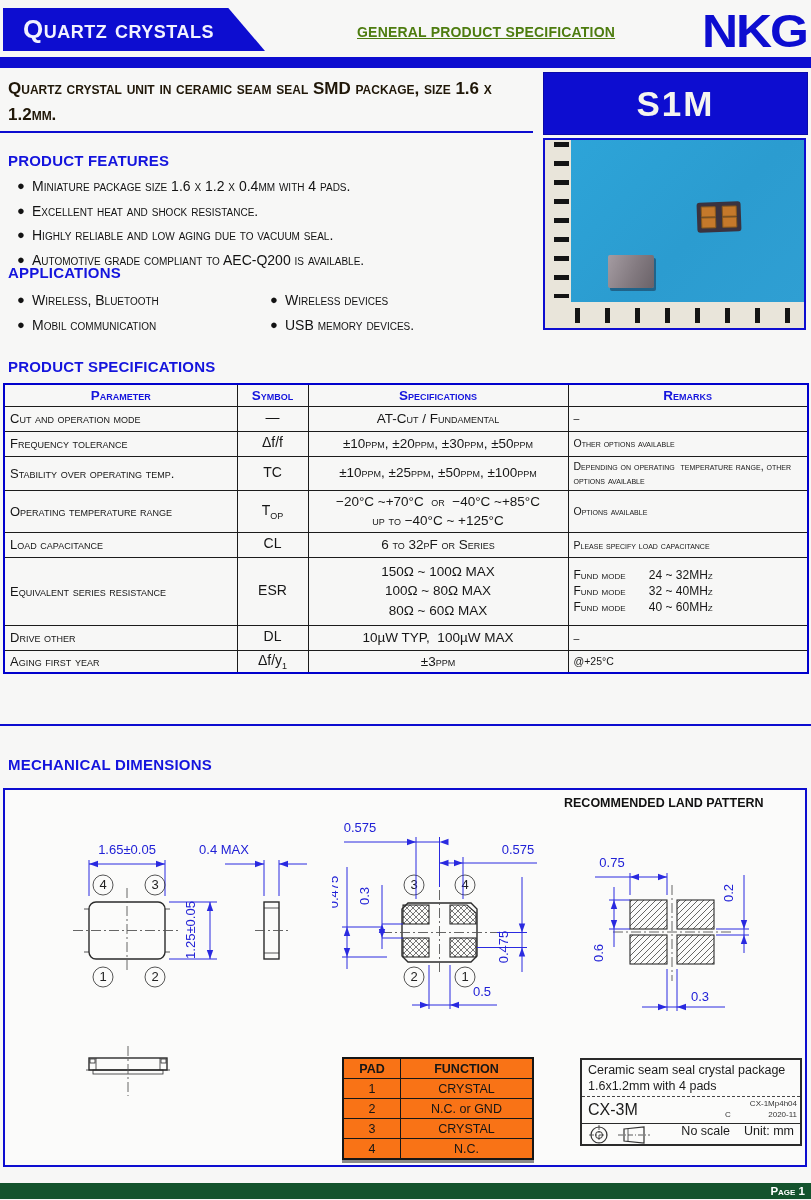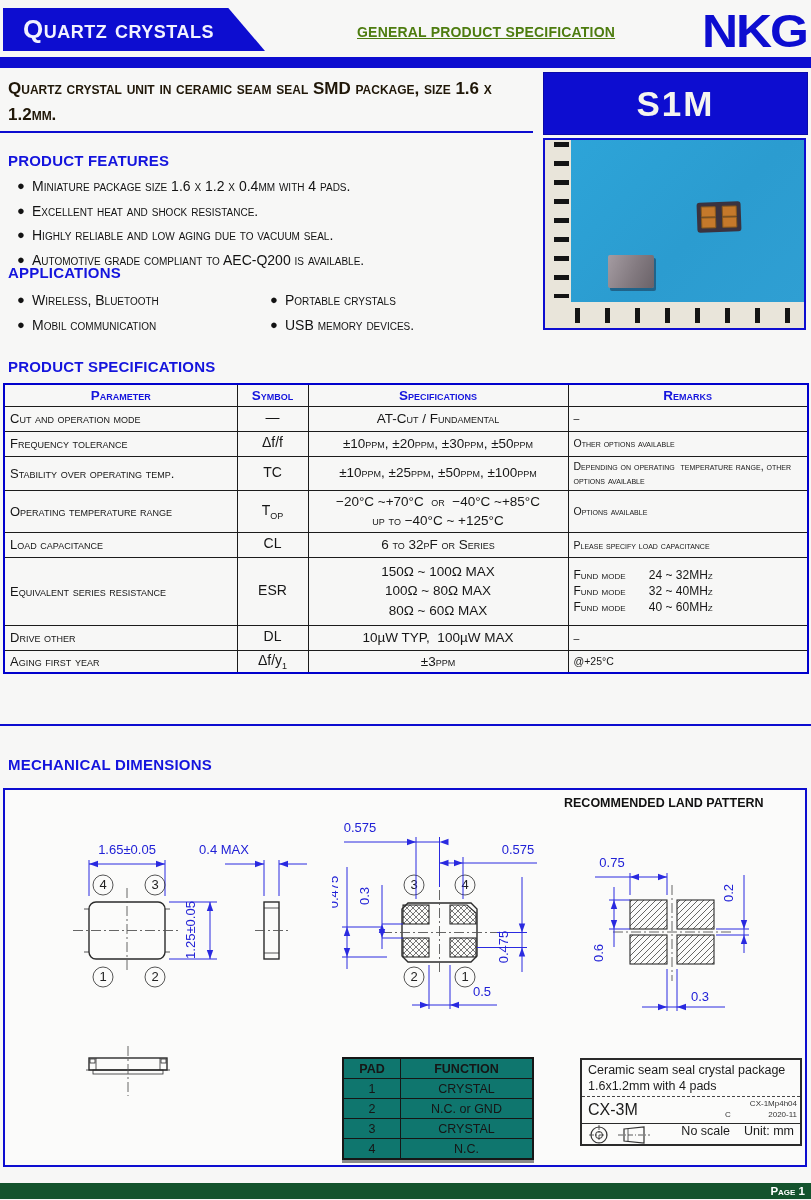--- a/index.html
+++ b/index.html
@@ -63,21 +63,21 @@
   .draw text{font-size:13px;fill:#2121d6;font-family:"Liberation Sans",sans-serif;}
   .pl{stroke:#2b2b2b;stroke-width:1.4;fill:none;}
   .plt{stroke:#2b2b2b;stroke-width:.8;fill:none;}
   .cl{stroke:#555;stroke-width:.9;fill:none;stroke-dasharray:10 3 2 3;}
   .dl{stroke:#2a2ae0;stroke-width:1;fill:none;}
   .ar{fill:#2a2ae0;stroke:none;}
   .pad{stroke:#2b2b2b;stroke-width:1.1;}
   .pn{font-size:11px;fill:#222 !important;}
   
   .padtbl{position:absolute;left:337px;top:267px;width:192px;border-collapse:collapse;
-          border:2px solid #161616;box-shadow:0 3px 0 #8a8a8a;background:#0f766e;}
+          border:2px solid #161616;box-shadow:0 3px 0 #8a8a8a;background:#f97316;}
   .padtbl th,.padtbl td{border:1px solid #161616;font-size:12.5px;text-align:center;padding:1px 2px;height:17px;}
   .padtbl th{font-weight:bold;}
   
   .tblock{position:absolute;left:575px;top:268px;width:222px;height:88px;border:2px solid #2a2a2a;
           background:#fbfbfa;box-sizing:border-box;font-size:12.5px;color:#1b1b1b;}
   .tb-desc{padding:2px 6px 1px;line-height:1.3;border-bottom:1.5px dashed #444;}
   .tb-mid{display:flex;align-items:center;border-bottom:1.5px solid #2a2a2a;height:26px;}
   .tb-part{font-size:16px;padding-left:6px;flex:1;}
   .tb-rev{width:86px;font-size:8px;line-height:1.3;color:#333;padding-right:3px;}
   .tb-bot{display:flex;height:26px;padding:0 6px;}
@@ -133,21 +133,21 @@
         <span>Wireless, Bluetooth</span>
       </div>
     <div class="bitem">
         <span class="bullet">●</span>
         <span>Mobil communication</span>
       </div>
   </div>
   <div class="blist sc" style="left:263px;top:292px;width:250px;">
     <div class="bitem">
         <span class="bullet">●</span>
-        <span>Portable crystals</span>
+        <span>Wireless devices</span>
       </div>
     <div class="bitem">
         <span class="bullet">●</span>
         <span>USB memory devices.</span>
       </div>
   </div>
 
   <div class="photo">
     <div class="photo-blue"></div>
     <div class="ruler-left"></div>

